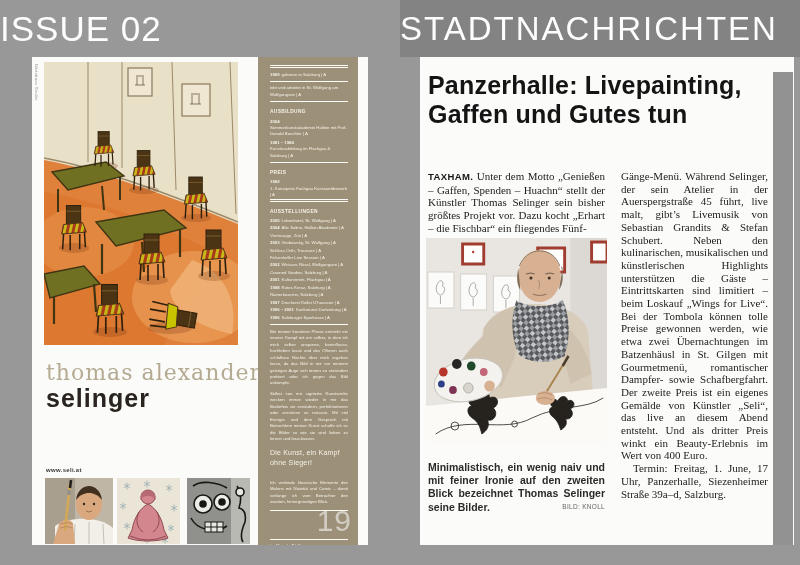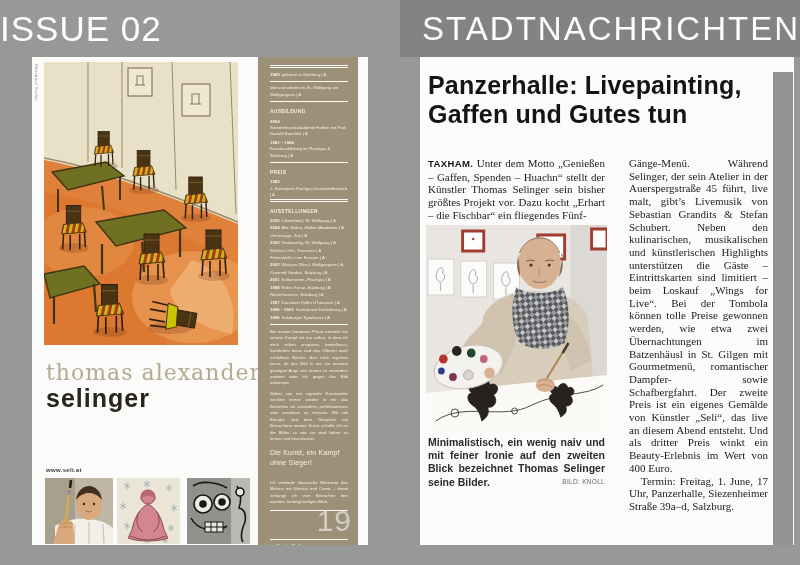--- a/index.html
+++ b/index.html
@@ -3,21 +3,21 @@
 <meta charset="utf-8">
 <style>
   *{margin:0;padding:0;box-sizing:border-box}
   html,body{width:800px;height:565px;overflow:hidden}
   body{font-family:"Liberation Sans",sans-serif;background:#989898}
   .canvas{position:relative;width:800px;height:565px;background:#989898;overflow:hidden}
 
   
   .right-band{position:absolute;left:400px;top:0;width:400px;height:57px;background:#838383}
   .issue-header{position:absolute;left:0;top:9px;width:340px;font-size:35px;letter-spacing:1px;color:#fdfdfd}
-  .stadt-header{position:absolute;left:400px;top:10px;width:400px;text-align:right;font-size:33px;letter-spacing:2px;color:#fdfdfd}
+  .stadt-header{position:absolute;left:400px;top:10px;width:400px;text-align:left;font-size:33px;letter-spacing:2px;color:#fdfdfd}
 
   
   .page{position:absolute;top:57px;height:488px;background:#fbfbf9}
   .page.left{left:32px;width:336px}
   .page.right{left:420px;width:374px}
 
   
   .artwork{position:absolute;left:12px;top:5px;width:194px;height:283px;display:block}
   .art-credit{position:absolute;left:2px;top:7px;writing-mode:vertical-rl;font-size:4px;letter-spacing:.4px;color:#8e8e8e}
   .artist-first{position:absolute;left:14px;top:303px;font-family:"DejaVu Serif",serif;font-size:22px;letter-spacing:1px;color:#b5aa92}
@@ -41,28 +41,28 @@
   .yrline{font-weight:bold;margin-top:2px}
   .sb-p{text-align:justify;margin:4px 0}
   .sb-quote{font-family:Liberation Sans, sans-serif;font-size:7px;line-height:1.4;letter-spacing:.2px;margin:6px 0 12px;white-space:pre-line}
   .sb-spacer{height:22px}
   .venue{font-weight:bold}
   .pagenum{position:absolute;right:6px;bottom:2px;font-size:30px;letter-spacing:1px;color:rgba(255,255,255,.55)}
 
   
   .headline{position:absolute;left:8px;top:14px;width:354px;font-size:25px;line-height:29px;font-weight:600;
             letter-spacing:.2px;color:#141414;white-space:pre-line}
-  .cols{position:absolute;left:8px;top:100px;width:340px;display:flex;gap:24px}
+  .cols{position:absolute;left:8px;top:113px;width:340px;display:flex;gap:16px}
   .col1{width:177px}
   .col2{flex:1}
   .body-text{font-family:"Liberation Serif",serif;font-size:11px;line-height:12.7px;text-align:justify;color:#1c1c1c;
              hyphens:auto;-webkit-hyphens:auto}
   .lead-in{font-family:"Liberation Sans",sans-serif;font-weight:bold;font-size:9.5px;letter-spacing:.4px;color:#141414}
   .photo{display:block;width:181px;height:207px;margin:3px 0 0 -2px}
-  .caption{position:relative;margin-top:4px;font-size:10.5px;line-height:13.4px;font-weight:600;color:#2b2b2b;text-align:justify}
+  .caption{position:relative;margin-top:16px;font-size:10.5px;line-height:13.4px;font-weight:600;color:#2b2b2b;text-align:justify}
   .credit{position:absolute;right:0;bottom:1px;font-size:6.5px;font-weight:normal;letter-spacing:.3px;color:#666}
   .indent{text-indent:12px}
   .page-edge-strip{position:absolute;left:353px;top:15px;width:20px;height:473px;background:#929292}
 </style>
 </head>
 <body>
 
 <div class="canvas">
 
   <div class="right-band"></div>

